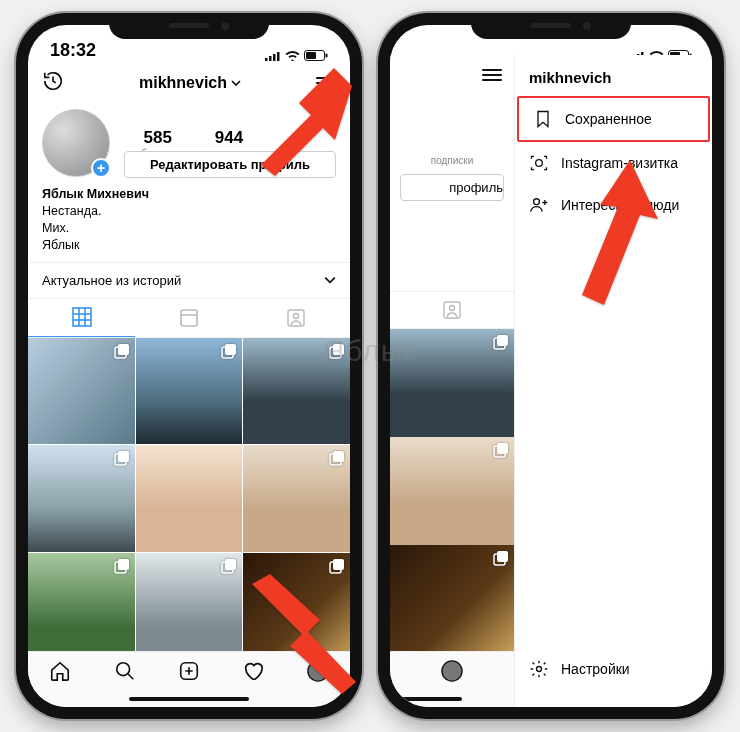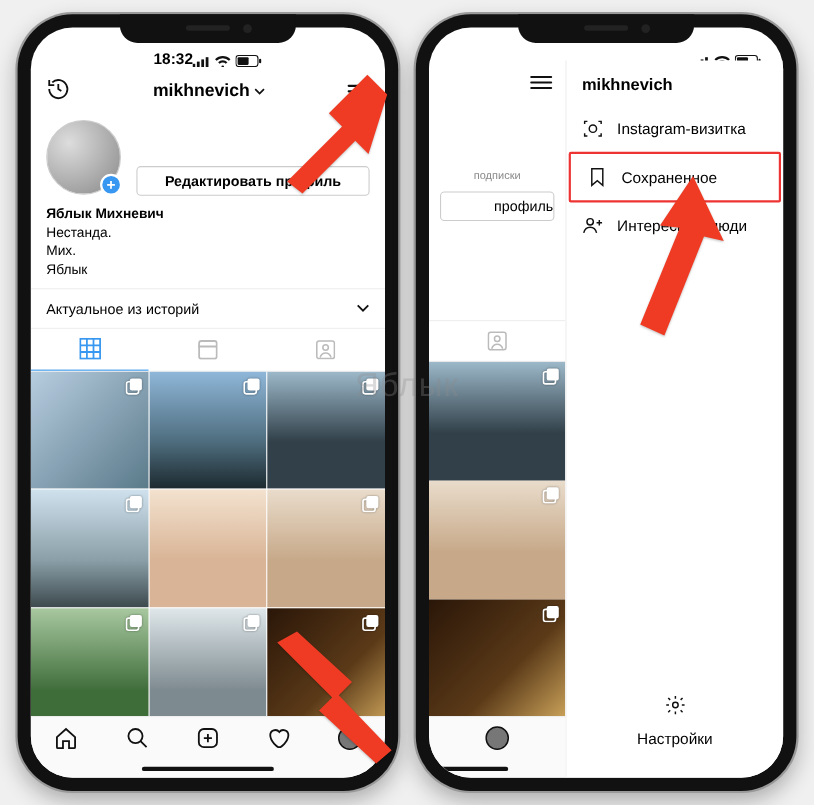--- a/index.html
+++ b/index.html
@@ -2,21 +2,21 @@
 <html><head>
 <meta charset="utf-8">
 <style>
   * { box-sizing: border-box; margin: 0; padding: 0; font-family: -apple-system, "Helvetica Neue", Arial, sans-serif; }
   body { background: #f0f0f0; width: 740px; height: 732px; display: flex; align-items: center; justify-content: center; gap: 16px; position: relative; }
   .phone { width: 346px; height: 706px; background: #111; border-radius: 50px; padding: 12px; position: relative; box-shadow: 0 0 0 2px #999, 0 8px 20px rgba(0,0,0,.3); }
   .screen { width: 100%; height: 100%; background: #fff; border-radius: 38px; overflow: hidden; position: relative; }
   .notch { position: absolute; top: 0; left: 50%; transform: translateX(-50%); width: 160px; height: 26px; background: #111; border-bottom-left-radius: 16px; border-bottom-right-radius: 16px; z-index: 50; }
   .notch::after{content:"";position:absolute;right:40px;top:9px;width:8px;height:8px;border-radius:50%;background:#222;}
   .notch::before{content:"";position:absolute;left:50%;top:10px;transform:translateX(-50%);width:40px;height:5px;border-radius:3px;background:#222;}
-  .statusbar { height: 38px; display: flex; align-items: flex-end; justify-content: center; padding: 0 22px 2px; font-size: 14px; font-weight:600; }
+  .statusbar { height: 38px; display: flex; align-items: flex-end; justify-content: space-between; padding: 0 22px 2px; font-size: 18px; font-weight:600; }
   .sb-right { display:flex; align-items:center; gap:4px; }
   .sb-right svg { display:block; }
   
   .ig-header { height: 40px; display:flex; align-items:center; justify-content:space-between; padding:0 14px; }
   .ig-header .user { font-weight:600; font-size:16px; display:flex; align-items:center; gap:4px;}
   .hamburger div{width:20px;height:2px;background:#111;margin:3px 0;border-radius:1px;}
   .history-icon{width:22px;height:22px;}
   
   .stats-row{display:flex;align-items:center;padding:6px 14px 2px;gap:12px;}
   .avatar{width:68px;height:68px;border-radius:50%;background:radial-gradient(circle at 30% 30%,#ddd,#888);position:relative;flex-shrink:0;border:1px solid #ccc;}
@@ -48,21 +48,21 @@
   .c9{background:linear-gradient(135deg,#2a1608,#5b3a18 60%,#caa25a 100%);}
   .bottom-nav{position:absolute;bottom:0;left:0;right:0;height:56px;border-top:1px solid #eee;background:#fafafa;display:flex;align-items:flex-start;justify-content:space-around;padding-top:8px;}
   .bottom-nav .nav-i{color:#111;}
   .home-indicator{position:absolute;bottom:6px;left:50%;transform:translateX(-50%);width:120px;height:4px;border-radius:3px;background:#111;}
   
   .rs-header{height:38px;display:flex;align-items:flex-end;justify-content:flex-end;padding:0 20px 2px;}
   .sidepanel{position:absolute;top:30px;right:0;width:198px;bottom:0;background:#fff;border-left:1px solid #eee;}
   .sp-title{font-weight:600;font-size:15px;padding:14px 14px 10px;}
   .sp-item{display:flex;align-items:center;gap:12px;padding:11px 14px;font-size:14px;}
   .sp-item.hl{border:2px solid #e33;border-radius:2px;margin:0 2px;}
-  .sp-foot{position:absolute;bottom:16px;left:0;right:0;display:flex;align-items:center;gap:12px;padding:12px 14px;font-size:14px;flex-direction:column;}
+  .sp-foot{position:absolute;bottom:16px;left:0;right:0;display:flex;align-items:center;gap:12px;padding:12px 14px;font-size:14px;}
   .left-slice{position:absolute;top:30px;left:0;right:198px;bottom:56px;background:#fff;}
   .ls-top{height:40px;display:flex;align-items:center;justify-content:flex-end;padding:0 12px;}
   .ls-stat{text-align:center;padding:16px 0 4px;}
   .ls-stat .num{font-weight:600;font-size:17px;}
   .ls-stat .lbl{font-size:10px;color:#888;margin-top:44px;}
   .ls-btn{margin:4px 10px;border:1px solid #ccc;border-radius:4px;font-size:13px;font-weight:500;text-align:right;padding:5px 0 5px 8px;}
   .ls-tabs{height:38px;display:flex;align-items:center;justify-content:center;border-top:1px solid #eee;border-bottom:1px solid #eee;color:#bbb;margin-top:90px;}
   .ls-grid .cell{width:100%;}
   
   .arrow{position:absolute;z-index:100;}
@@ -111,20 +111,31 @@
       <span class="hamburger">
           <div></div>
           <div></div>
           <div></div>
         </span>
     </div>
     <div class="stats-row">
       <div class="avatar">
           <div class="plus">+</div>
         </div>
+      <div class="stats">
+        <div class="stat">
+          <div class="num">585</div>
+          <div class="lbl">публикации</div>
+        </div>
+        <div class="stat">
+          <div class="num">944</div>
+          <div class="lbl">подписчики</div>
+        </div>
+        <div class="stat" style="opacity:0"></div>
+      </div>
     </div>
     <div class="edit-row"><button class="edit-btn">Редактировать профиль</button></div>
     <div class="bio">
       <div class="name">Яблык Михневич</div>
       <div>Нестанда.</div>
       <div>Мих.</div>
       <div>Яблык</div>
     </div>
     <div class="highlights">
       <span>Актуальное из историй</span>
@@ -289,32 +300,32 @@
             <svg class="multi" width="16" height="16" viewBox="0 0 16 16">
               <rect x="4" y="1" width="11" height="11" rx="2" fill="#fff"></rect>
               <rect x="1" y="4" width="11" height="11" rx="2" fill="none" stroke="#fff" stroke-width="1.5"></rect>
             </svg>
           </div>
       </div>
     </div>
 
     <div class="sidepanel">
       <div class="sp-title">mikhnevich</div>
+      <div class="sp-item hl">
+        <svg width="20" height="20" viewBox="0 0 24 24" fill="none" stroke="#111" stroke-width="1.6">
+            <path d="M6 3h12v18l-6-5-6 5z"></path>
+          </svg>
+        <span>Сохраненное</span>
+      </div>
       <div class="sp-item">
         <svg width="20" height="20" viewBox="0 0 24 24" fill="none" stroke="#111" stroke-width="1.6">
             <path d="M3 7V4h3M21 7V4h-3M3 17v3h3M21 17v3h-3"></path>
             <circle cx="12" cy="12" r="4"></circle>
           </svg>
         <span>Instagram-визитка</span>
-      </div>
-      <div class="sp-item hl">
-        <svg width="20" height="20" viewBox="0 0 24 24" fill="none" stroke="#111" stroke-width="1.6">
-            <path d="M6 3h12v18l-6-5-6 5z"></path>
-          </svg>
-        <span>Сохраненное</span>
       </div>
       <div class="sp-item">
         <svg width="20" height="20" viewBox="0 0 24 24" fill="none" stroke="#111" stroke-width="1.6">
             <circle cx="9" cy="8" r="3.5"></circle>
             <path d="M2 20c1-4 4-6 7-6s6 2 7 6"></path>
             <line x1="19" y1="6" x2="19" y2="12"></line>
             <line x1="16" y1="9" x2="22" y2="9"></line>
           </svg>
         <span>Интересные люди</span>
       </div>

